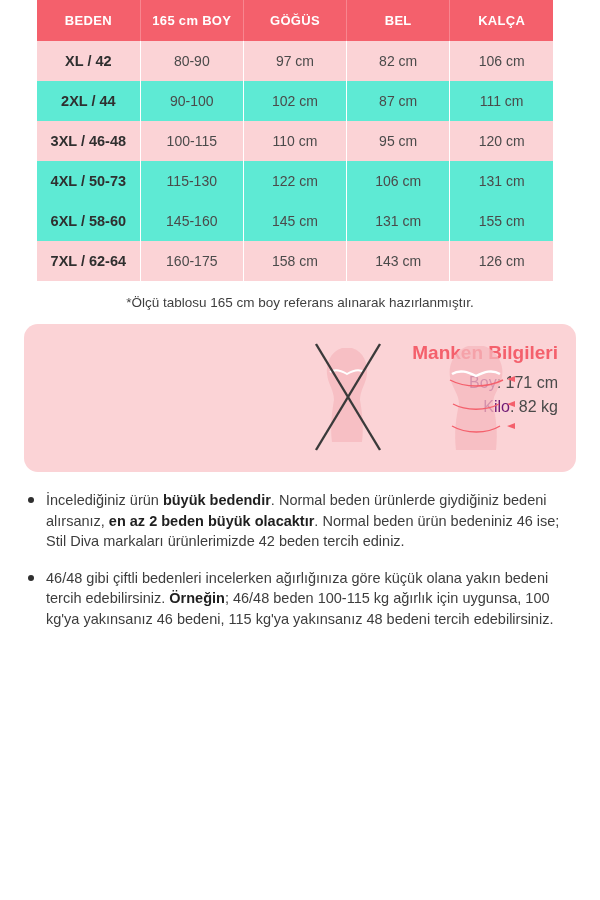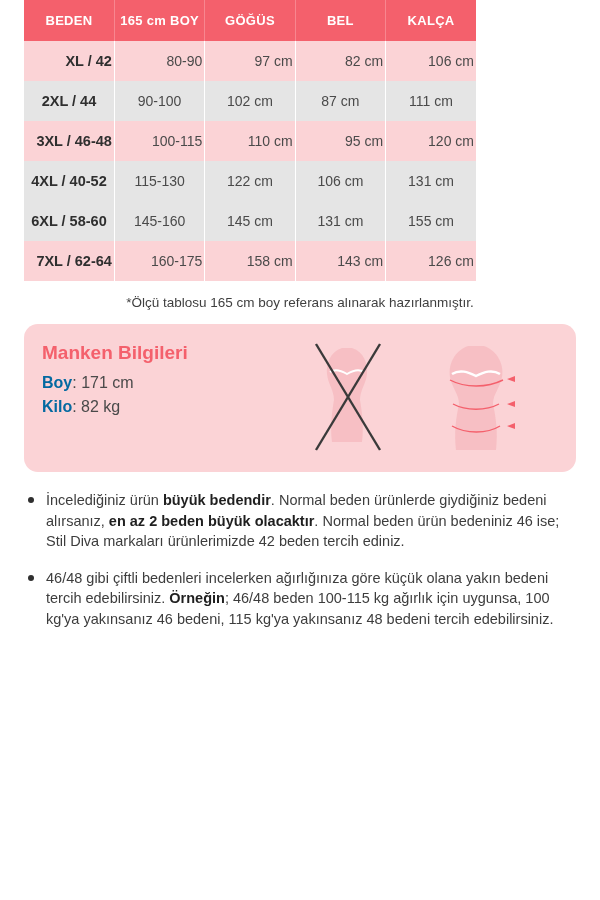--- a/index.html
+++ b/index.html
@@ -23,23 +23,24 @@
   }
   .title {
     text-align: center;
     color: #f4606c;
     font-size: 25px;
     font-weight: bold;
     letter-spacing: 0.2px;
     margin: 22px 0 16px 0;
   }
   table.size-table {
-    width: 452px;
+    width: 516px;
     border-collapse: collapse;
     table-layout: fixed;
+    margin-left: 13px;
   }
   table.size-table th {
     background: #f4606c;
     color: #ffffff;
     font-size: 13px;
     font-weight: bold;
     letter-spacing: 0.3px;
     padding: 13px 2px;
     text-align: center;
     border-right: 1px solid #f8868f;
@@ -51,50 +52,51 @@
     padding: 12px 2px;
     color: #4a4a4a;
     border-right: 1px solid #ffffff;
   }
   table.size-table td:last-child { border-right: none; }
   table.size-table td.sizecol {
     font-weight: bold;
     color: #2f2f2f;
     font-size: 14.5px;
   }
-  table.size-table tr.r-odd td { background: #fbd3d6; text-align: right; }
-  table.size-table tr.r-even td { background: #e5e5e5; }
+  table.size-table tr.r-odd td { background: #fbd3d6; }
+  table.size-table tr.r-even td { background: #5eead4; }
   .note {
     text-align: center;
     font-size: 13.5px;
     color: #3f3f3f;
     margin: 14px 0 14px 0;
   }
   .model-card {
     position: relative;
     background: #fbd3d6;
     border-radius: 14px;
     height: 148px;
     margin-top: 4px;
     padding: 14px 18px;
     box-sizing: border-box;
     overflow: hidden;
+    text-align: right;
   }
   .model-card h2 {
     margin: 4px 0 10px 0;
     font-size: 19px;
     color: #f4606c;
     font-weight: bold;
   }
   .model-line {
     font-size: 16px;
     margin: 6px 0;
     color: #4a4a4a;
   }
-  .model-line b { color: #0369a1; font-weight: bold; }
+  .model-line b { color: #701a75; font-weight: normal; }
   .figures {
     position: absolute;
     right: 26px;
     top: 14px;
     width: 250px;
     height: 120px;
   }
   .bullets {
     margin-top: 18px;
     padding: 0;
@@ -152,21 +154,21 @@
         <td>111 cm</td>
       </tr>
       <tr class="r-odd">
         <td class="sizecol">3XL / 46-48</td>
         <td>100-115</td>
         <td>110 cm</td>
         <td>95 cm</td>
         <td>120 cm</td>
       </tr>
       <tr class="r-even">
-        <td class="sizecol">4XL / 40-52</td>
+        <td class="sizecol">4XL / 50-73</td>
         <td>115-130</td>
         <td>122 cm</td>
         <td>106 cm</td>
         <td>131 cm</td>
       </tr>
       <tr class="r-even">
         <td class="sizecol">6XL / 58-60</td>
         <td>145-160</td>
         <td>145 cm</td>
         <td>131 cm</td>

